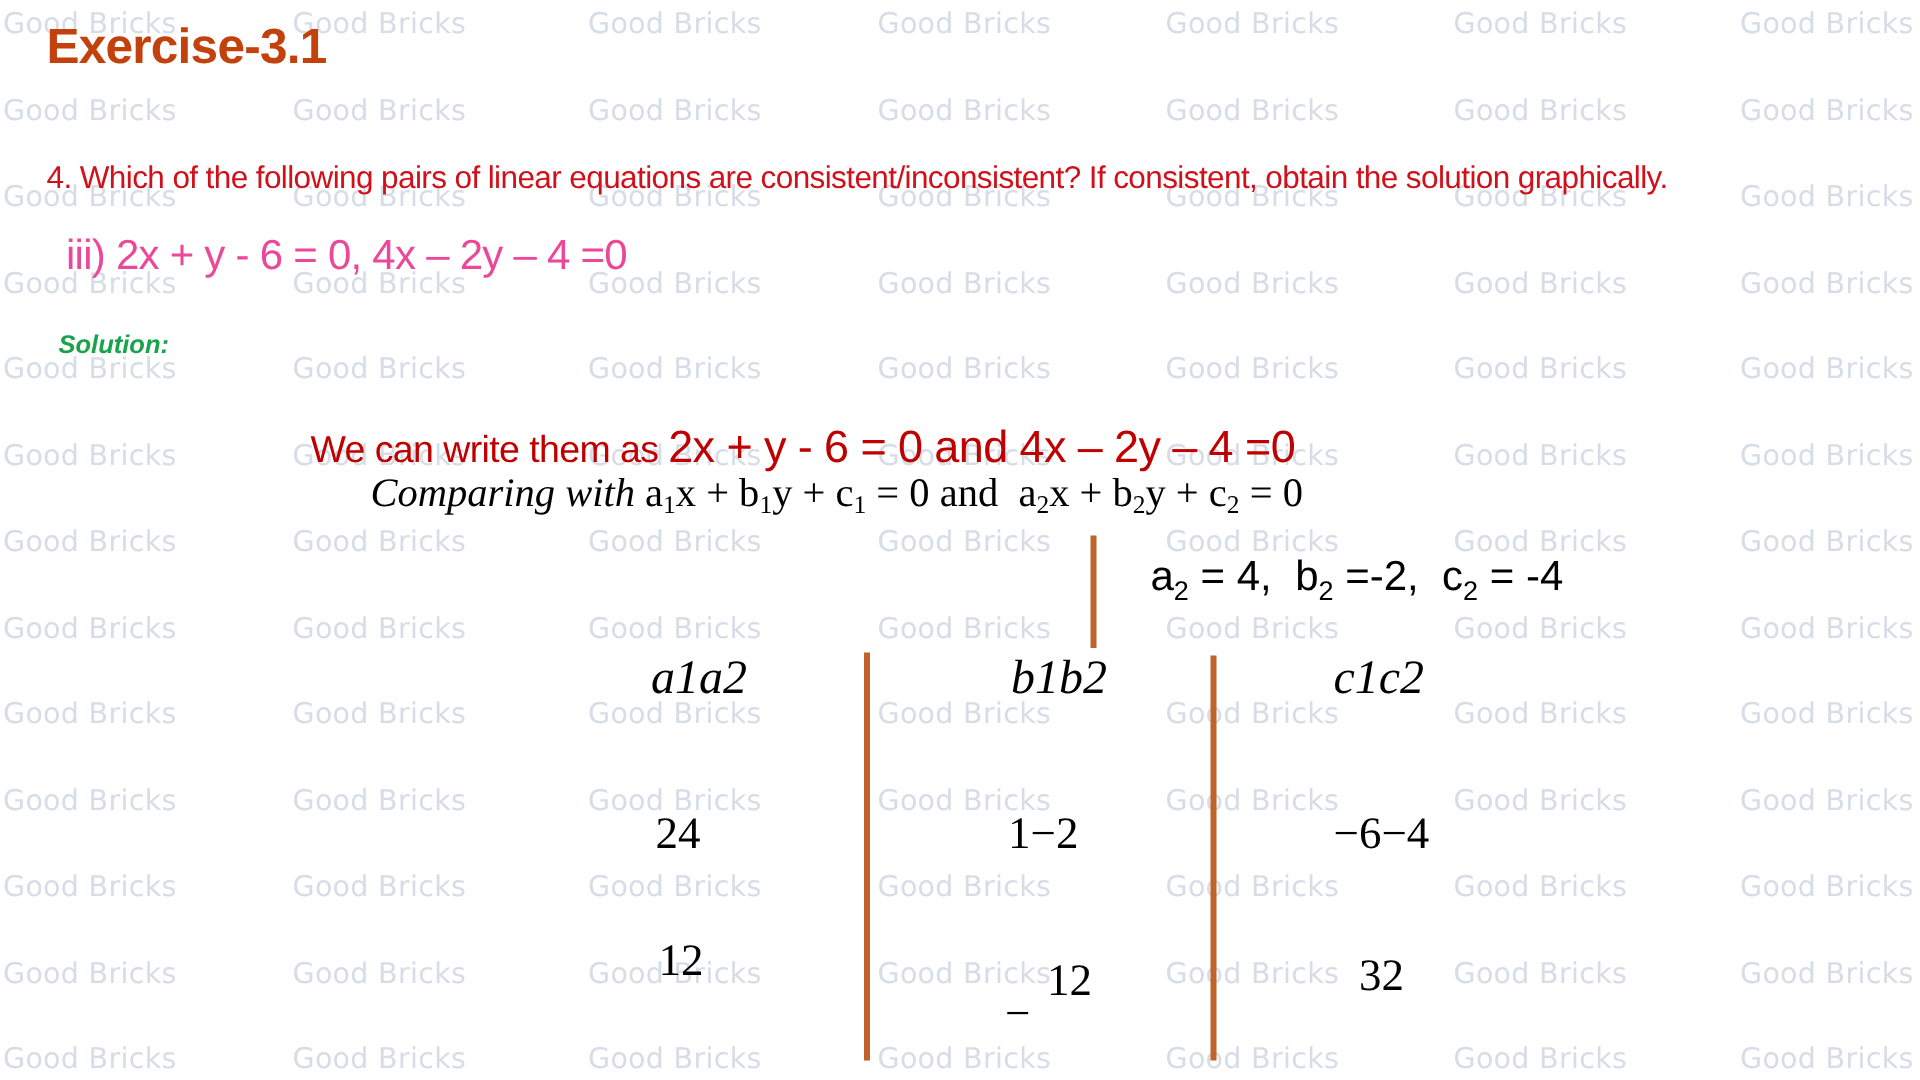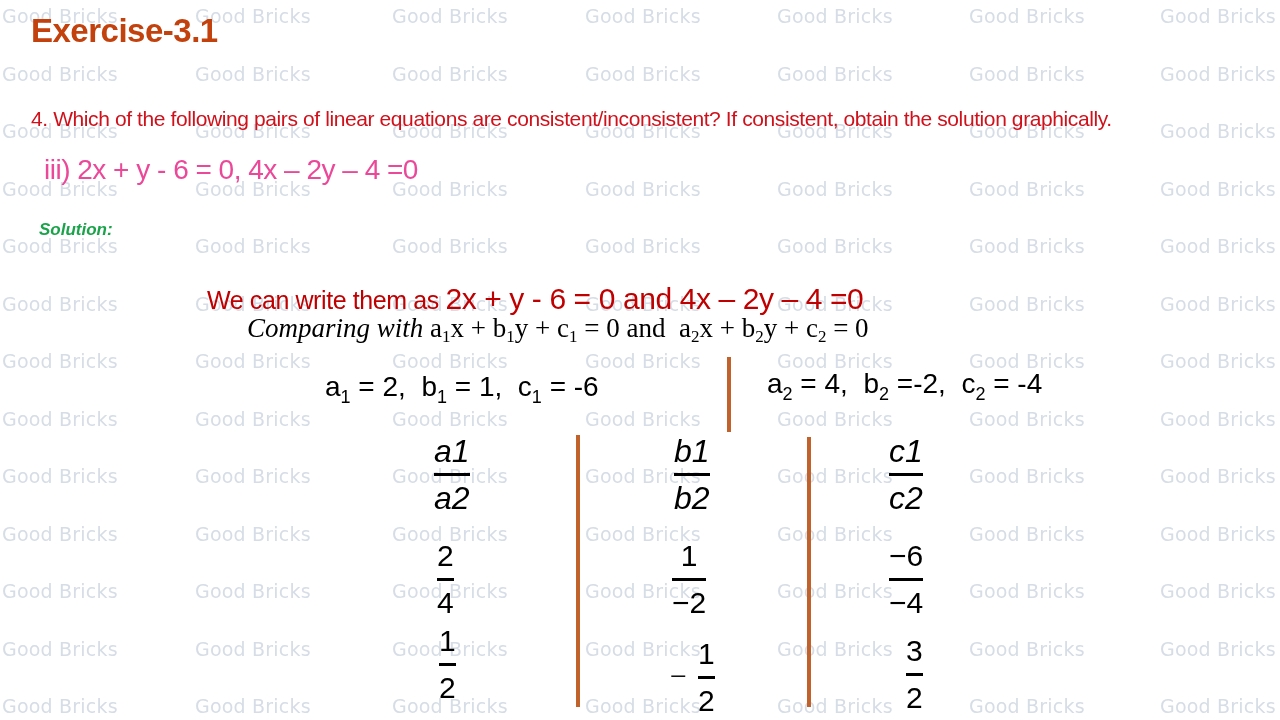--- a/index.html
+++ b/index.html
@@ -26,22 +26,22 @@
   .rewrite .eq { font-size: 30px; }
   .compare { left: 247px; top: 313px; font-size: 27px; color: #000; font-family: "Liberation Serif", "DejaVu Serif", serif; }
   .compare i { }
   .compare sub { font-size: 17px; vertical-align: -5px; }
   .coef { font-size: 28px; color: #000; }
   .coef sub { font-size: 18px; vertical-align: -7px; }
   .coef1 { left: 325px; top: 371px; }
   .coef2 { left: 767px; top: 368px; }
   .vline { position: absolute; background: #c0622a; width: 4px; }
   .frac {
-    position: absolute; display: flex; flex-direction: column; align-items: center;
-    font-family: Liberation Sans, sans-serif; color: #000;
+    position: absolute; display: flex; flex-direction: row; align-items: center;
+    font-family: Liberation Serif, serif; color: #000;
   }
   .frac .num, .frac .den { font-size: 30px; line-height: 36px; }
   .frac .bar { height: 3px; background: #000; align-self: stretch; margin: 4px 0; }
   .frac.sym .num, .frac.sym .den { font-style: italic; font-size: 32px; }
   .negsign { position: absolute; font-family: "Liberation Serif", serif; font-size: 30px; color: #000; }
   .after { left: 135px; top: 656px; font-size: 23px; font-style: italic; color: #000; letter-spacing: -0.4px; }
 </style>
 </head>
 <body>
 
@@ -150,21 +150,20 @@
     <span>We can write them as</span>
     <span class="eq">2x + y - 6 = 0 and 4x – 2y – 4 =0</span>
   </div>
 
   <div class="abs compare">
     <i>Comparing with</i>
     <span><span>a</span><sub>1</sub><span>x + b</span><sub>1</sub><span>y + c</span><sub>1</sub><span style="white-space:pre"> = 0 and </span></span>
     <span><span>a</span><sub>2</sub><span>x + b</span><sub>2</sub><span>y + c</span><sub>2</sub><span style="white-space:pre"> = 0</span></span>
   </div>
 
-  <div class="abs coef coef1" style="white-space:pre"><span>a</span><sub>1</sub><span> = 2,  </span><span>b</span><sub>1</sub><span> = 1,  </span><span>c</span><sub>1</sub><span> = -6</span></div>
 
   <div class="vline" style="left:727px; top:357px; height:75px;"></div>
 
   <div class="abs coef coef2" style="white-space:pre"><span>a</span><sub>2</sub><span> = 4,  </span><span>b</span><sub>2</sub><span> =-2,  </span><span>c</span><sub>2</sub><span> = -4</span></div>
 
   <div class="vline" style="left:576px; top:435px; height:272px;"></div>
   <div class="vline" style="left:807px; top:437px; height:270px;"></div>
 
   <div class="frac sym" style="left:434px; top:433px;">
     <span class="num">a1</span>

